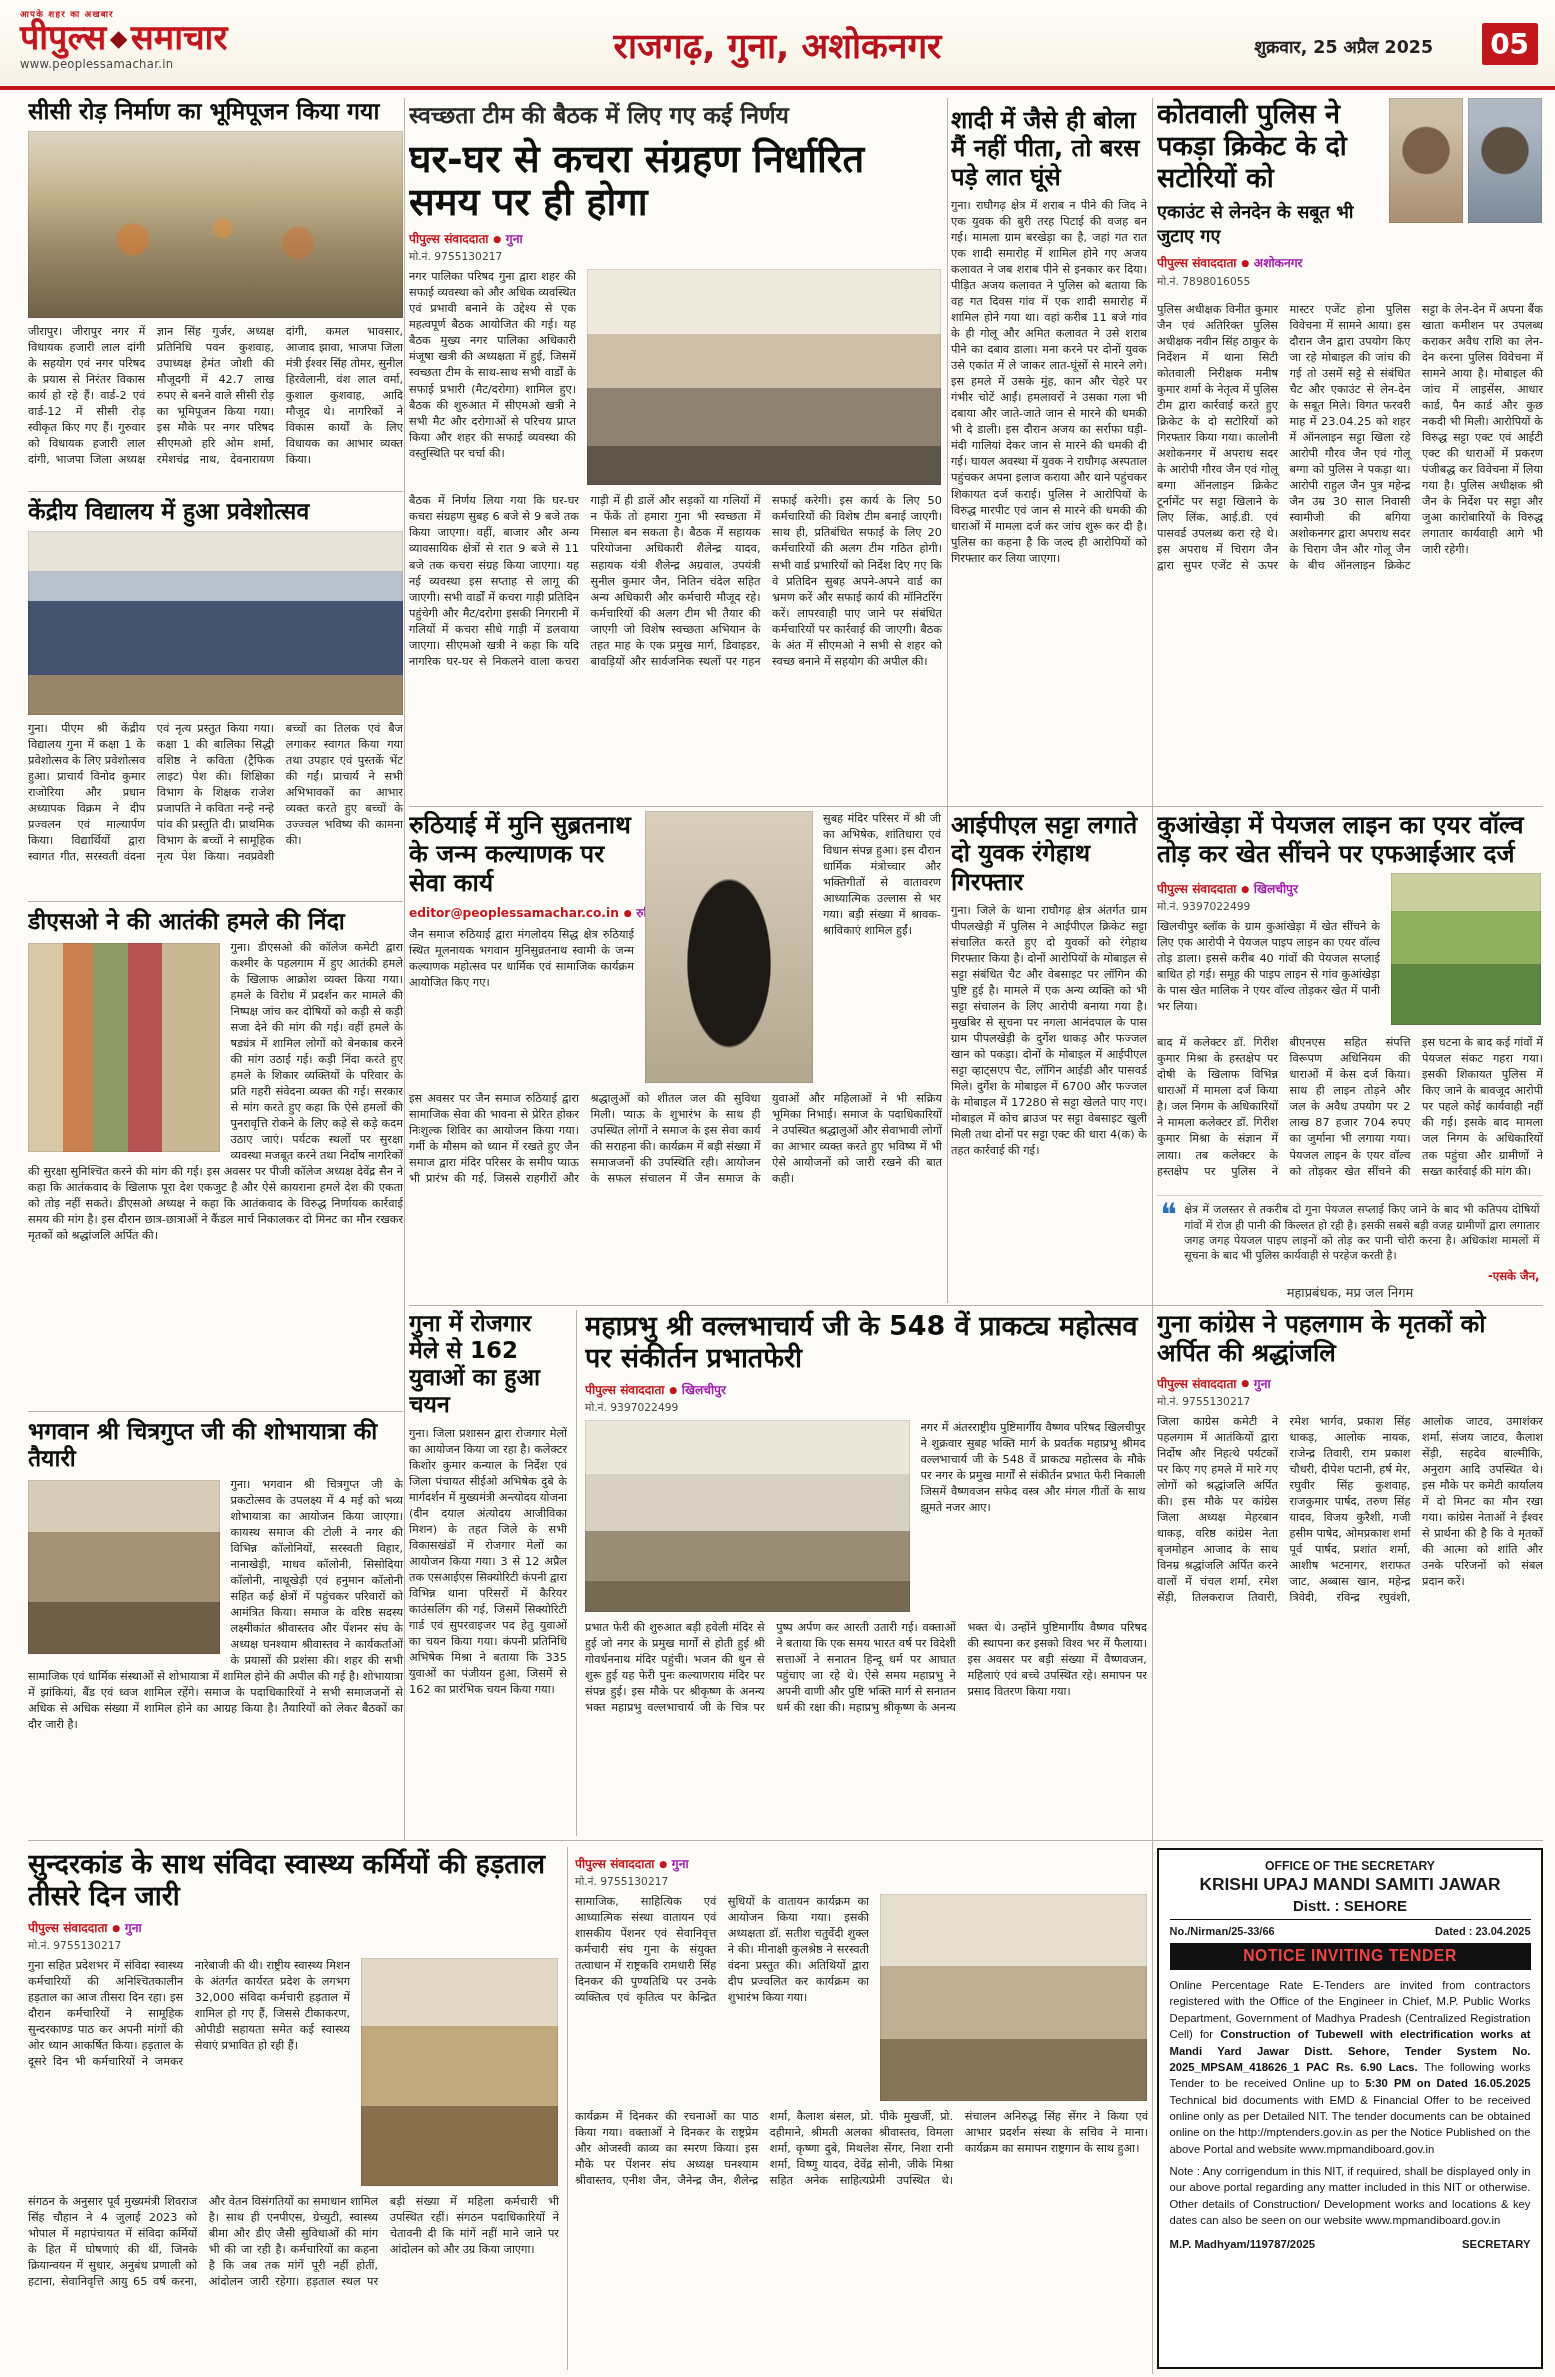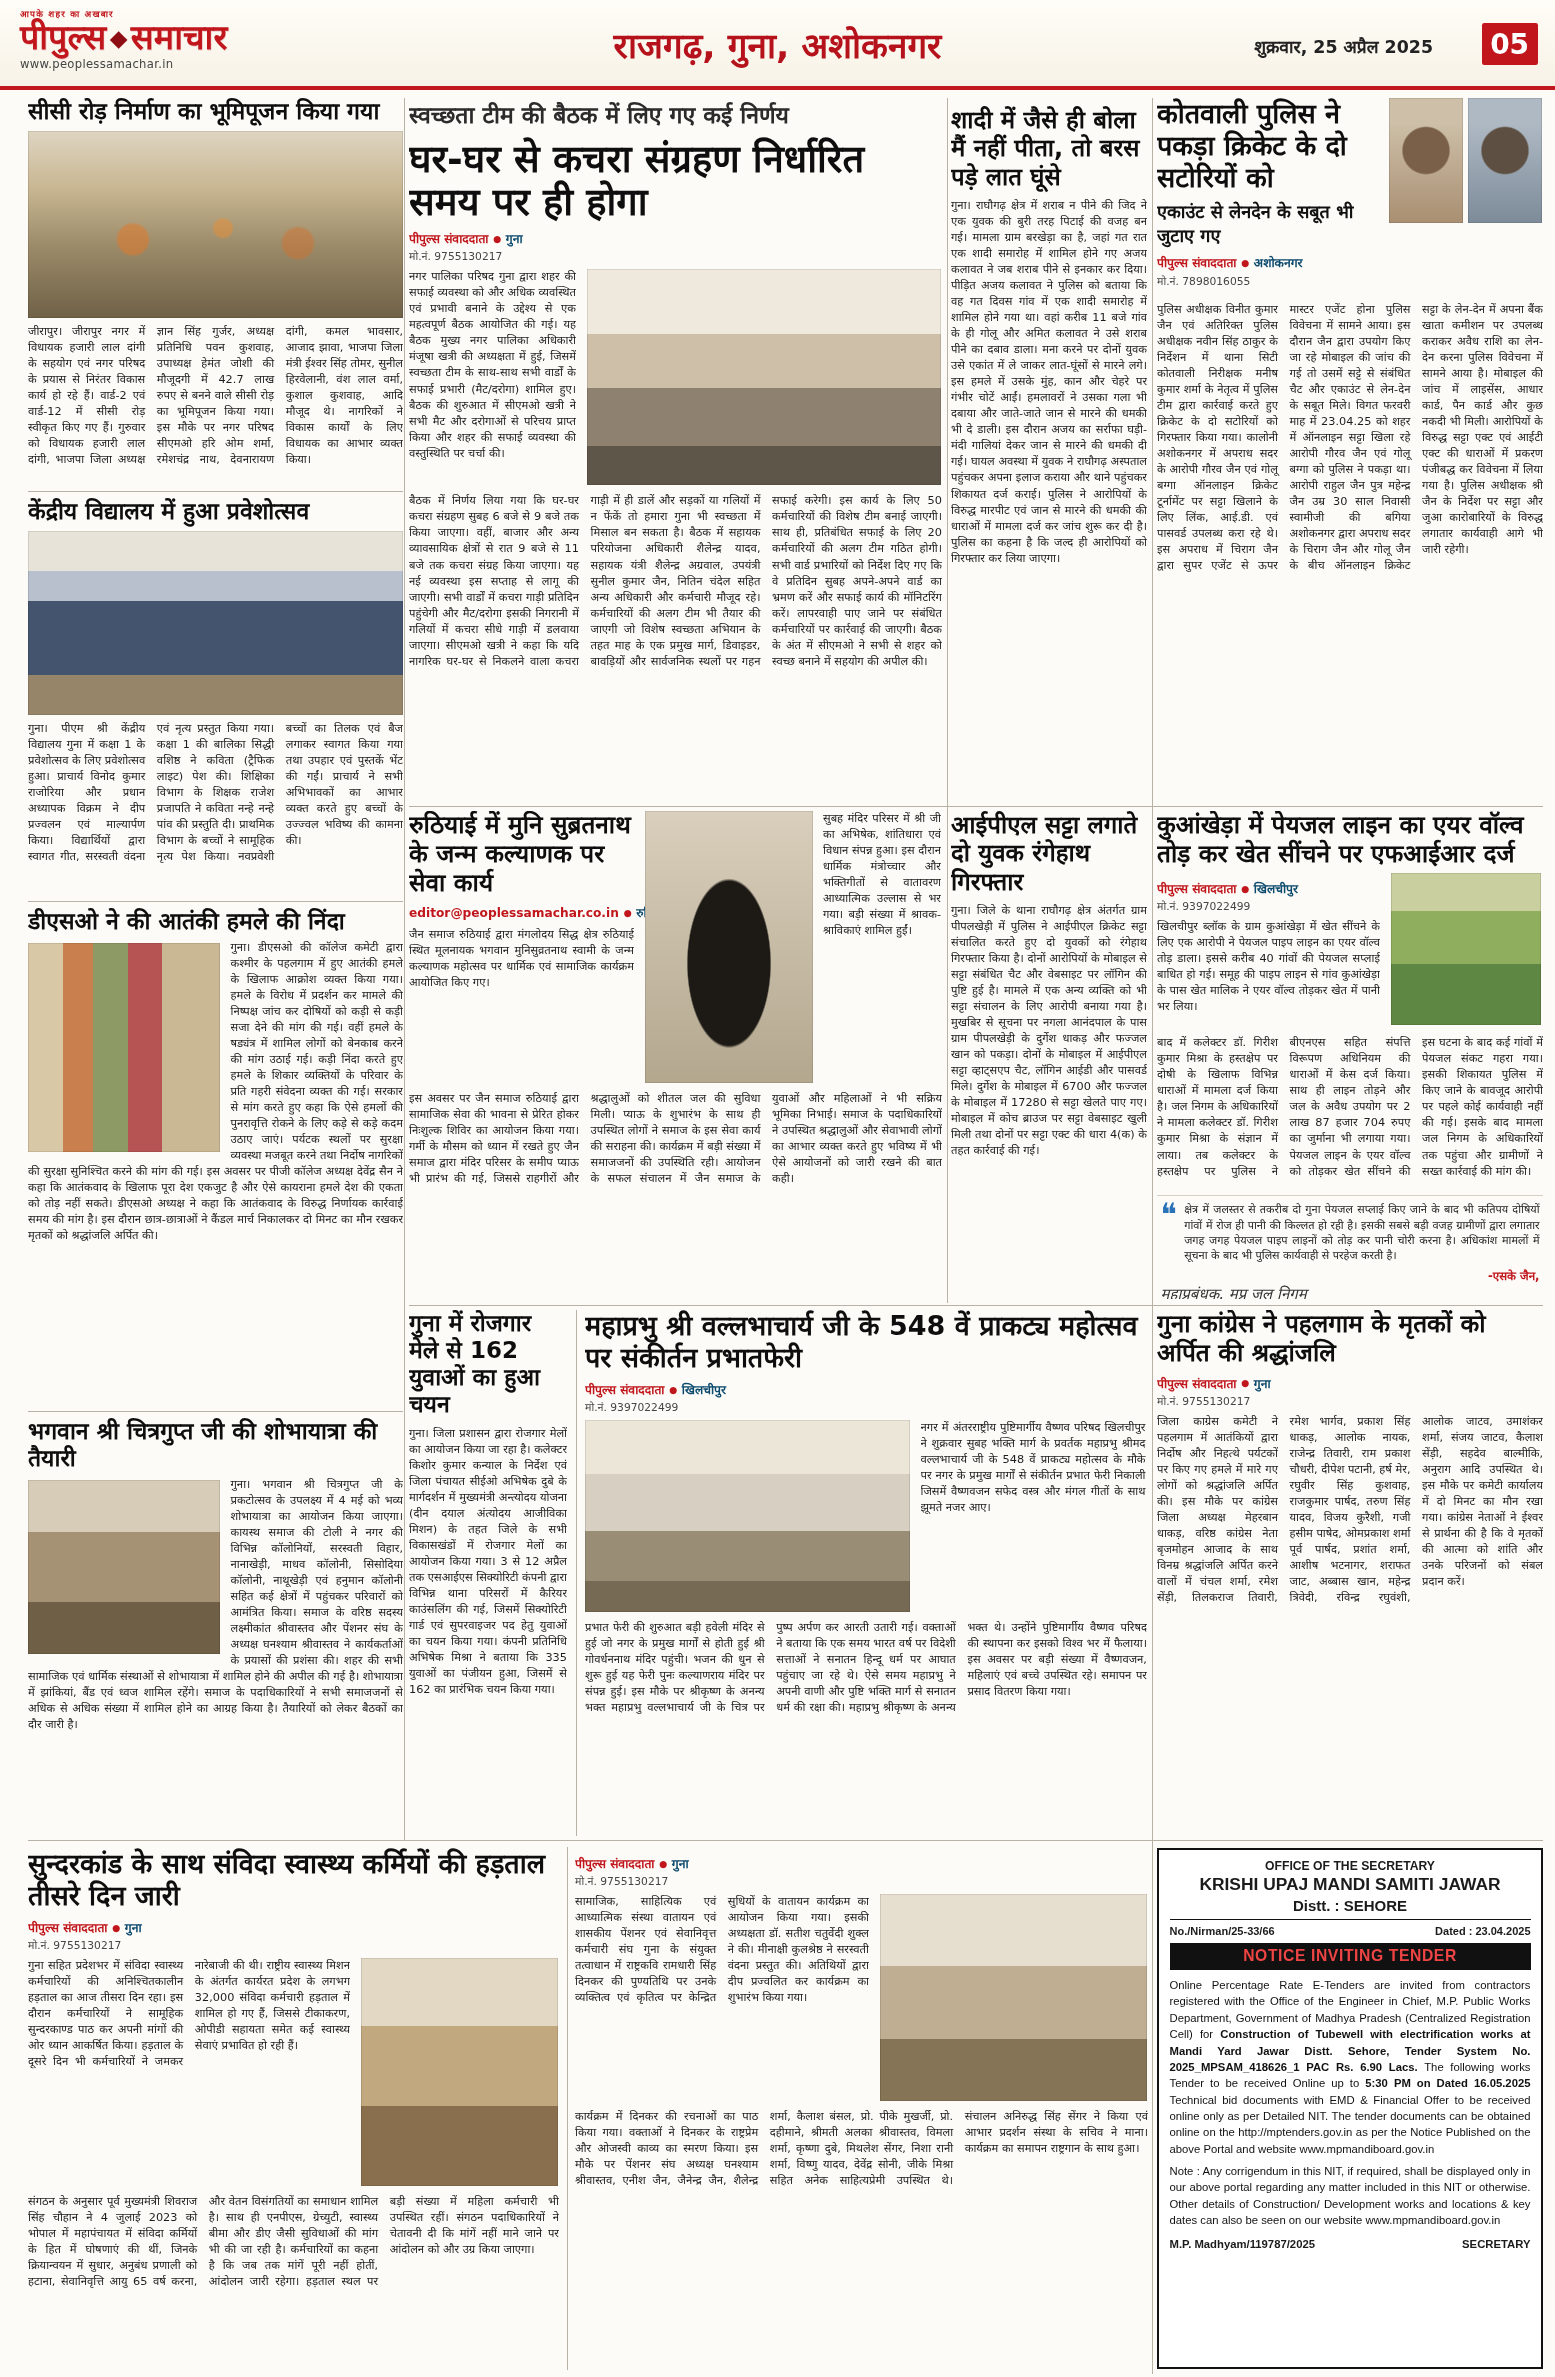--- a/index.html
+++ b/index.html
@@ -25,21 +25,21 @@
   
   .region { position:absolute; overflow:hidden; }
   .hl { font-weight:bold; color:#0e0e0e; line-height:1.18; }
   .hl-40 { font-size:23px; } .hl-41 { font-size:24px; } .hl-42 { font-size:24.4px; }
   .hl-46 { font-size:27px; } .hl-48 { font-size:27px; } .hl-66 { font-size:38px; line-height:1.12; }
   .kicker { font-size:23px; font-weight:600; color:#2b2b2b; margin-bottom:8.1px; }
   .subhead { font-size:18px; font-weight:bold; color:#111; margin-top:5.8px; }
   .byline { margin:7px 0 5.8px 0; }
   .agency { color:#c0161c; font-weight:bold; font-size:12.2px; }
   .dot::before { content:"●"; color:#c0161c; font-size:9.3px; margin:0 4.6px; vertical-align:1.2px; }
-  .place { font-weight:bold; font-size:12.2px; color:#0c4a6e; }
+  .place { font-weight:bold; font-size:12.2px; color:#a21caf; }
   .phone { font-size:10.7px; color:#444; margin-top:2.3px; }
   .body { font-size:11.3px; line-height:1.42; text-align:justify; color:#1d1d1d; }
   .cols3 { column-count:3; column-gap:11.6px; }
   .cols2 { column-count:2; column-gap:11.6px; }
   .clip { overflow:hidden; }
   .row { display:flex; gap:10.5px; }
 
   
   .photo { box-shadow:inset 0 0 0 0.6px rgba(0,0,0,.18); flex:none; }
   .ph-bhoomipujan { background:
@@ -60,21 +60,21 @@
   .ph-pandal { background:linear-gradient(180deg,#e2d8c4 0 30%,#c2a87e 30% 65%,#8a6f4e 65%); }
   .ph-sudhi { background:linear-gradient(180deg,#e6dfd0 0 35%,#bfae92 35% 70%,#857455 70%); }
   .ph-chitra { background:linear-gradient(180deg,#d6ccb8 0 30%,#a59274 30% 70%,#6e5f46 70%); }
   .fl { float:left; margin:3.5px 10.5px 4.6px 0; }
 
   
   .quote-box { margin-top:8.1px; padding:5.8px 3.5px 2.3px 3.5px; border-top:1.2px solid #d6d0c4; }
   .quote-icon { float:left; font-size:31px; color:#2a72b8; line-height:.8; margin-right:7px; }
   .quote-text { font-size:11px; line-height:1.4; color:#222; text-align:justify; }
   .quote-author { text-align:right; color:#c0161c; font-weight:bold; font-size:11.6px; margin-top:2.3px; }
-  .quote-role { text-align:left; color:#333; font-size:15px;font-style:italic; }
+  .quote-role { text-align:center; color:#333; font-size:13px; }
 
   
   .tender { border:2.3px solid #111; background:#fff; padding:9.3px 10.5px; height:100%; font-family:"Liberation Sans", sans-serif; }
   .t-office1 { text-align:center; font-size:12.2px; font-weight:bold; }
   .t-office2 { text-align:center; font-size:17.4px; font-weight:bold; margin-top:1.2px; }
   .t-office3 { text-align:center; font-size:15px; font-weight:bold; margin-top:1.2px; }
   .t-meta { display:flex; justify-content:space-between; font-size:11px; font-weight:bold; margin-top:5.8px; padding-top:4.6px; border-top:1.2px solid #111; }
   .t-bar { background:#111; color:#ef4444; text-align:center; font-size:15.7px; font-weight:bold; letter-spacing:0.6px; padding:4.6px 0; margin-top:5.8px; }
   .t-body { font-size:11.3px; line-height:1.45; text-align:justify; margin-top:7px; color:#111; }
   .t-bold { font-weight:bold; }

